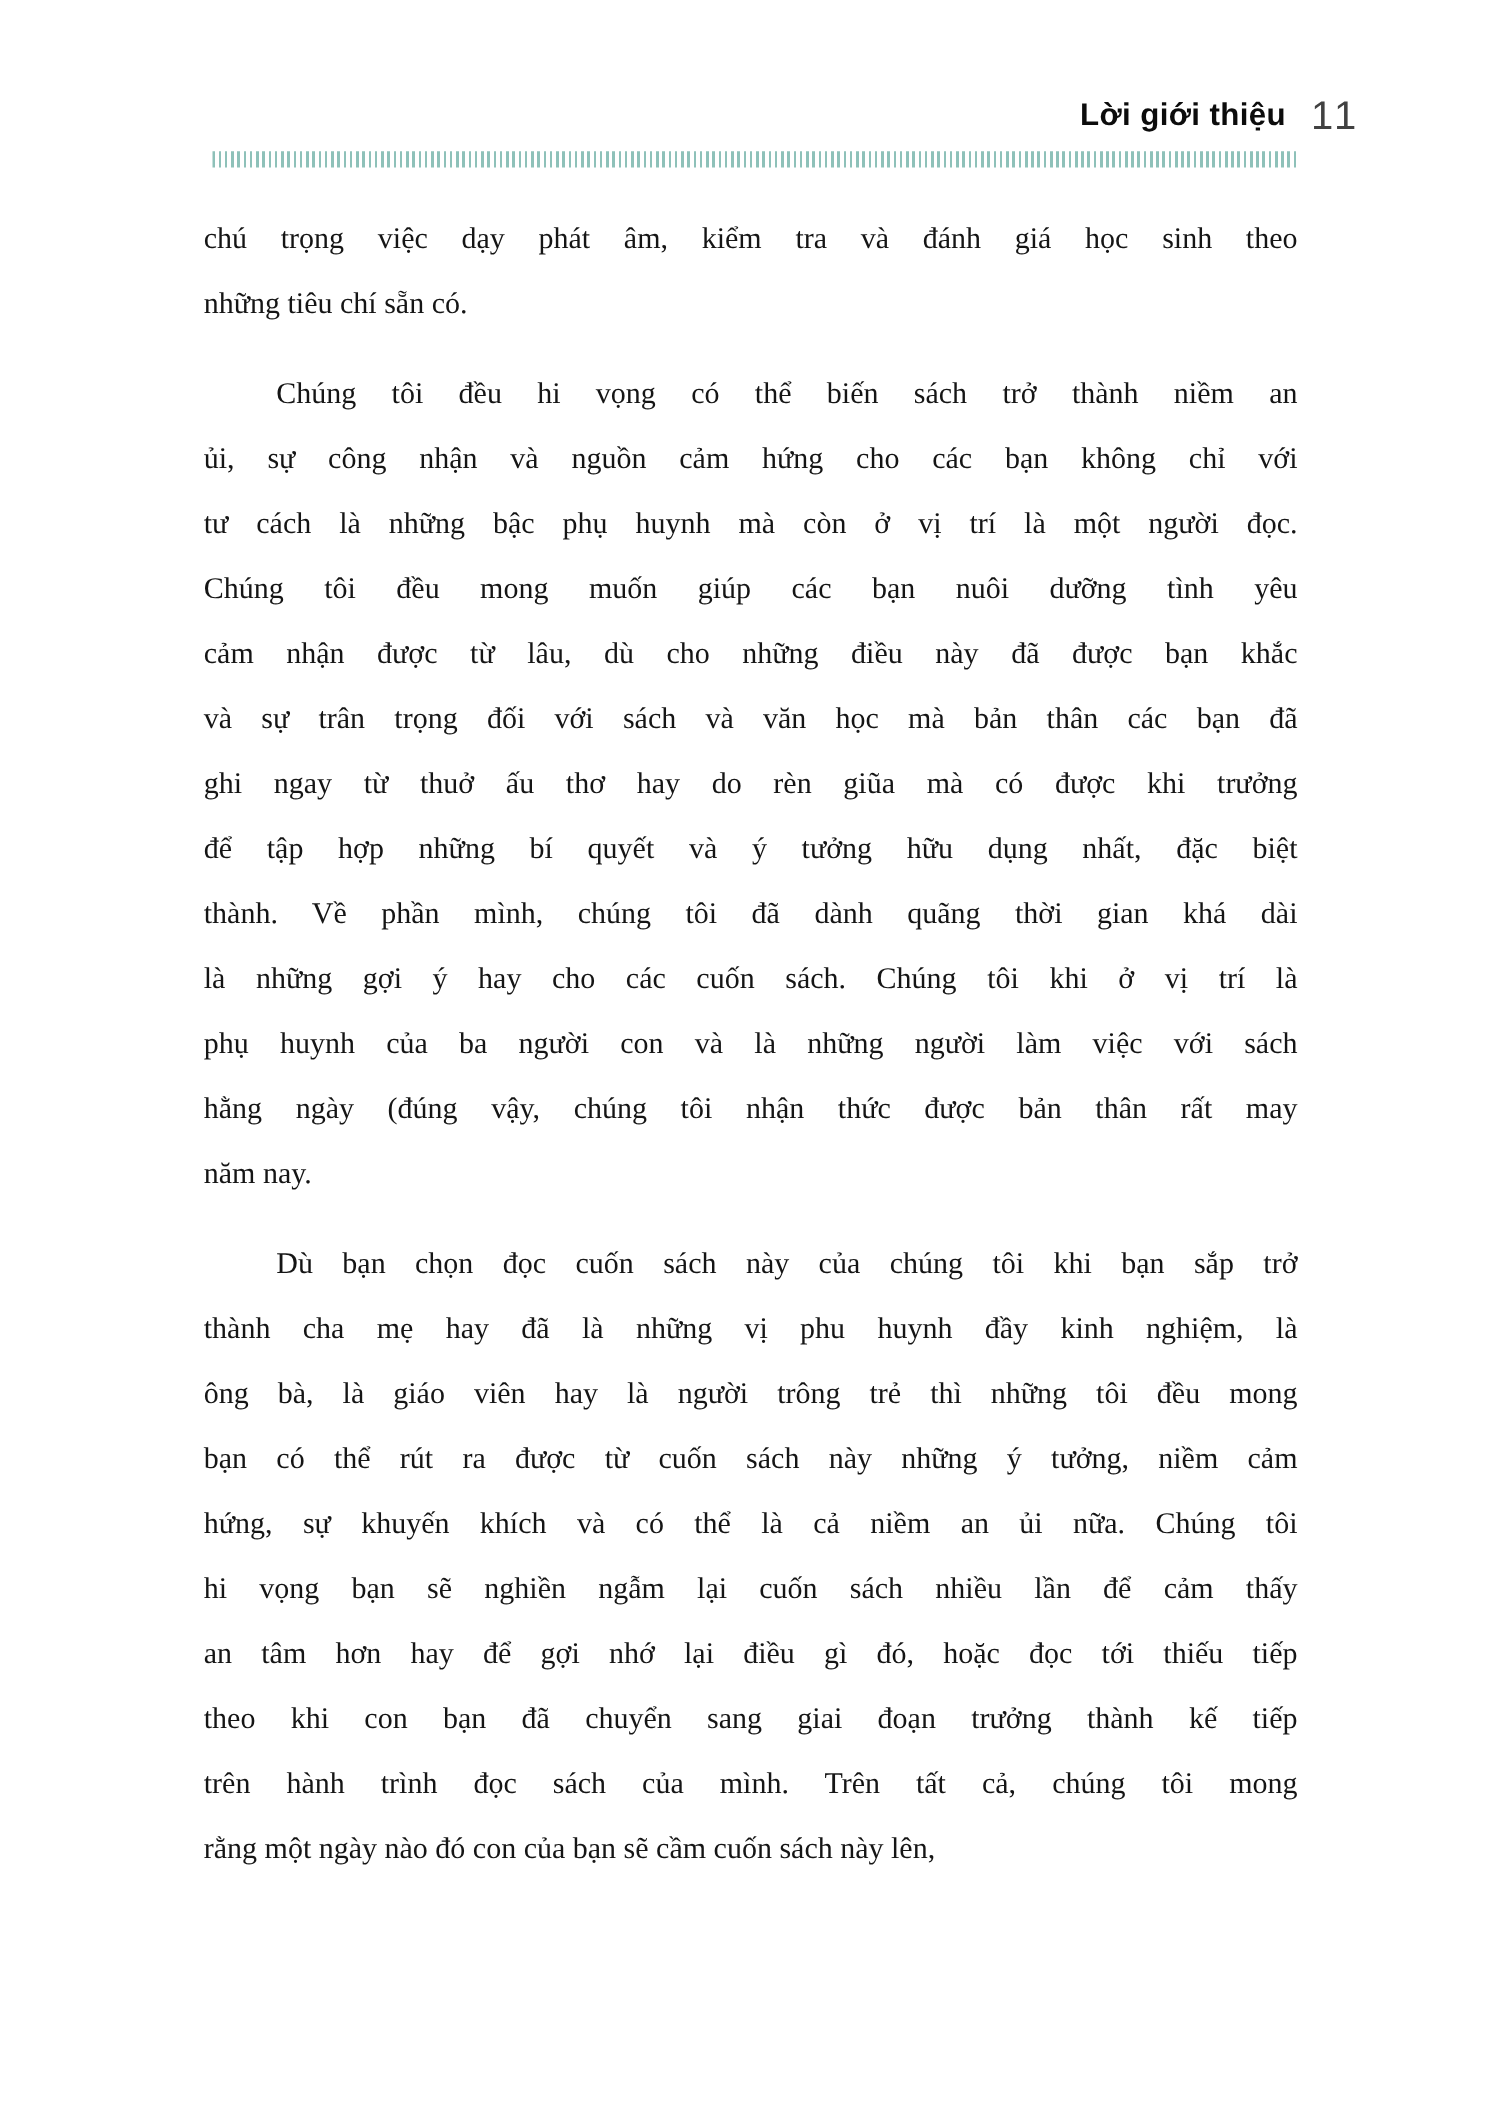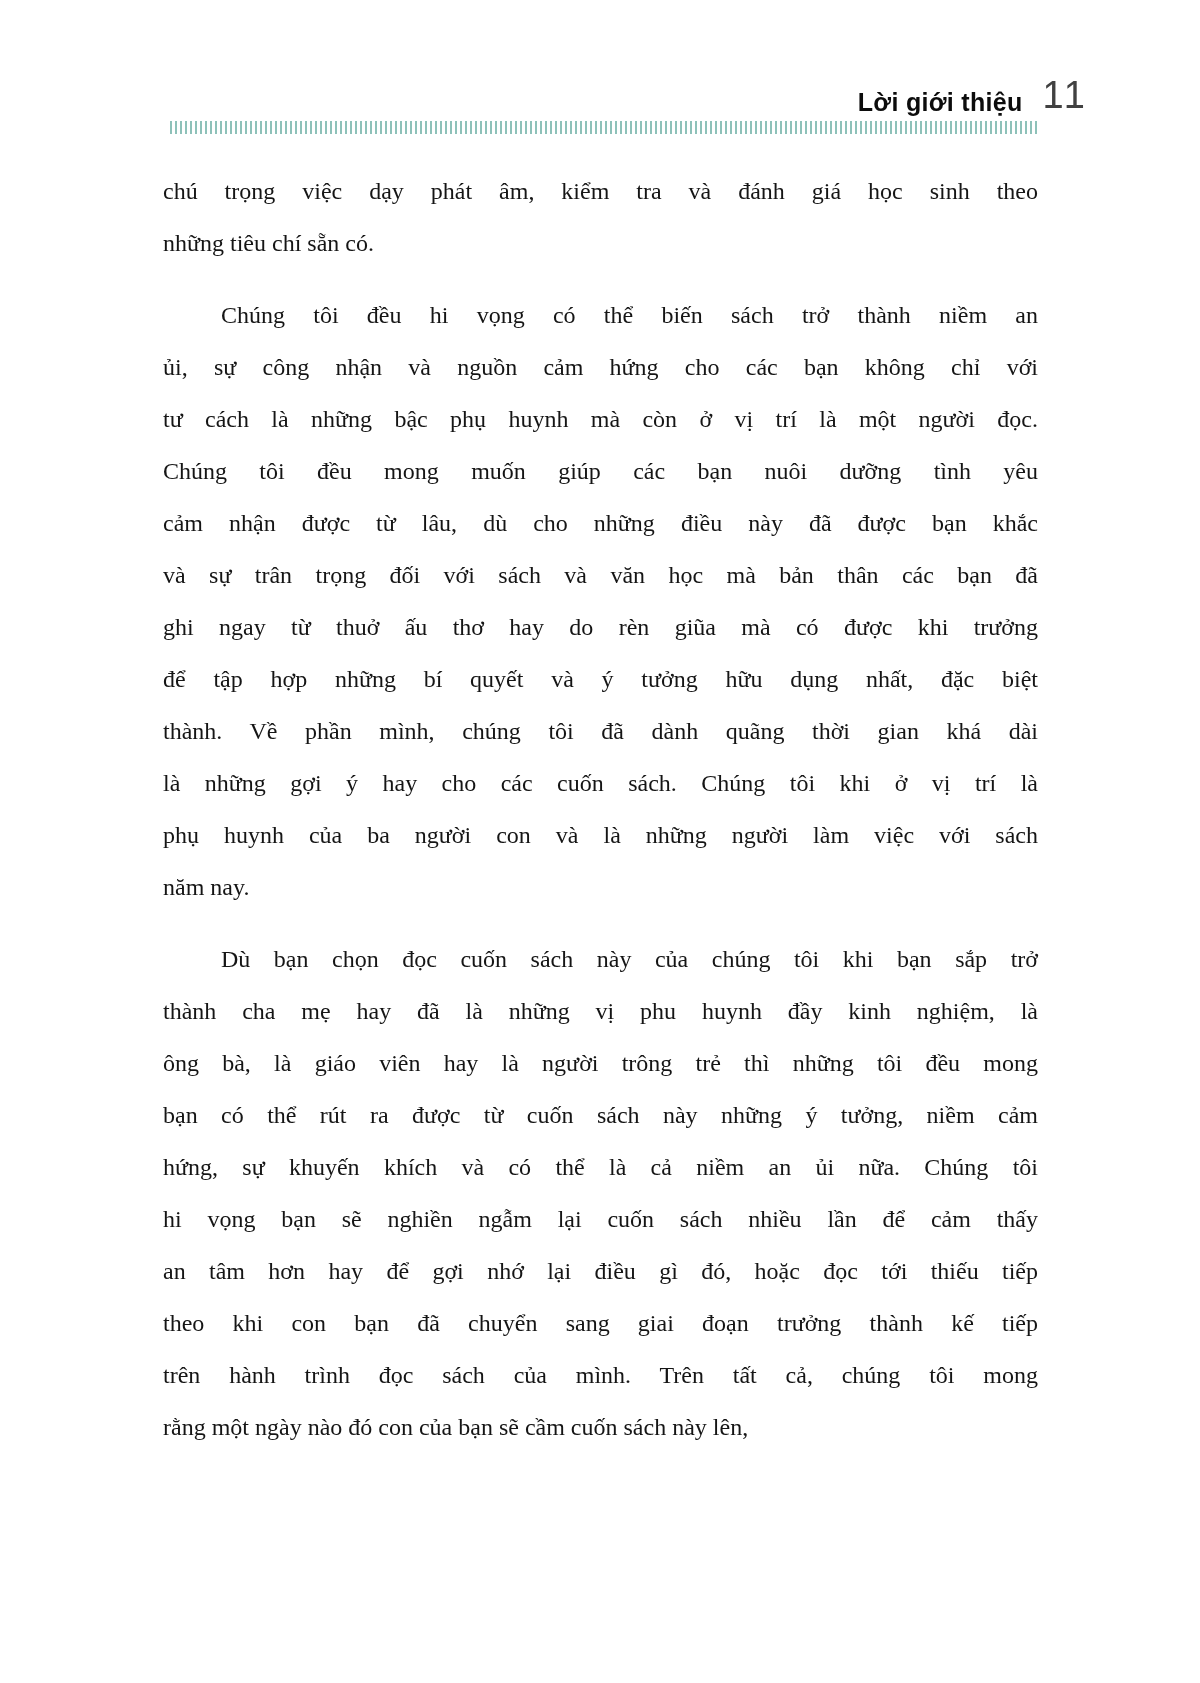--- a/index.html
+++ b/index.html
@@ -12,32 +12,32 @@
     overflow: hidden;
     font-family: "Liberation Serif", serif;
   }
   .header {
     position: absolute;
     top: 74px;
     left: 163px;
     width: 925px;
     display: flex;
     justify-content: flex-end;
-    align-items: flex-end;
+    align-items: center;
     gap: 20px;
     font-family: "Liberation Sans", sans-serif;
   }
   .section-title {
     font-weight: bold;
     font-size: 25px;
     letter-spacing: 0.3px;
     color: var(--title-color, #0c0c0c);
   }
   .page-number {
-    font-size: 38px;
+    font-size: 32px;
     font-weight: 400;
     letter-spacing: 3px;
     color: var(--page-number-color, #414141);
   }
   .rule {
     position: absolute;
     left: 170px;
     top: 121px;
     width: 868px;
     height: 13px;
@@ -85,20 +85,21 @@
         <div class="line">ủi, sự công nhận và nguồn cảm hứng cho các bạn không chỉ với</div>
         <div class="line">tư cách là những bậc phụ huynh mà còn ở vị trí là một người đọc.</div>
         <div class="line">Chúng tôi đều mong muốn giúp các bạn nuôi dưỡng tình yêu</div>
         <div class="line">cảm nhận được từ lâu, dù cho những điều này đã được bạn khắc</div>
         <div class="line">và sự trân trọng đối với sách và văn học mà bản thân các bạn đã</div>
         <div class="line">ghi ngay từ thuở ấu thơ hay do rèn giũa mà có được khi trưởng</div>
         <div class="line">để tập hợp những bí quyết và ý tưởng hữu dụng nhất, đặc biệt</div>
         <div class="line">thành. Về phần mình, chúng tôi đã dành quãng thời gian khá dài</div>
         <div class="line">là những gợi ý hay cho các cuốn sách. Chúng tôi khi ở vị trí là</div>
         <div class="line">phụ huynh của ba người con và là những người làm việc với sách</div>
+        <div class="line">hằng ngày (đúng vậy, chúng tôi nhận thức được bản thân rất may</div>
         <div class="line last">năm nay.</div>
       </div>
       <div class="paragraph">
         <div class="line indent">Dù bạn chọn đọc cuốn sách này của chúng tôi khi bạn sắp trở</div>
         <div class="line">thành cha mẹ hay đã là những vị phu huynh đầy kinh nghiệm, là</div>
         <div class="line">ông bà, là giáo viên hay là người trông trẻ thì những tôi đều mong</div>
         <div class="line">bạn có thể rút ra được từ cuốn sách này những ý tưởng, niềm cảm</div>
         <div class="line">hứng, sự khuyến khích và có thể là cả niềm an ủi nữa. Chúng tôi</div>
         <div class="line">hi vọng bạn sẽ nghiền ngẫm lại cuốn sách nhiều lần để cảm thấy</div>
         <div class="line">an tâm hơn hay để gợi nhớ lại điều gì đó, hoặc đọc tới thiếu tiếp</div>

